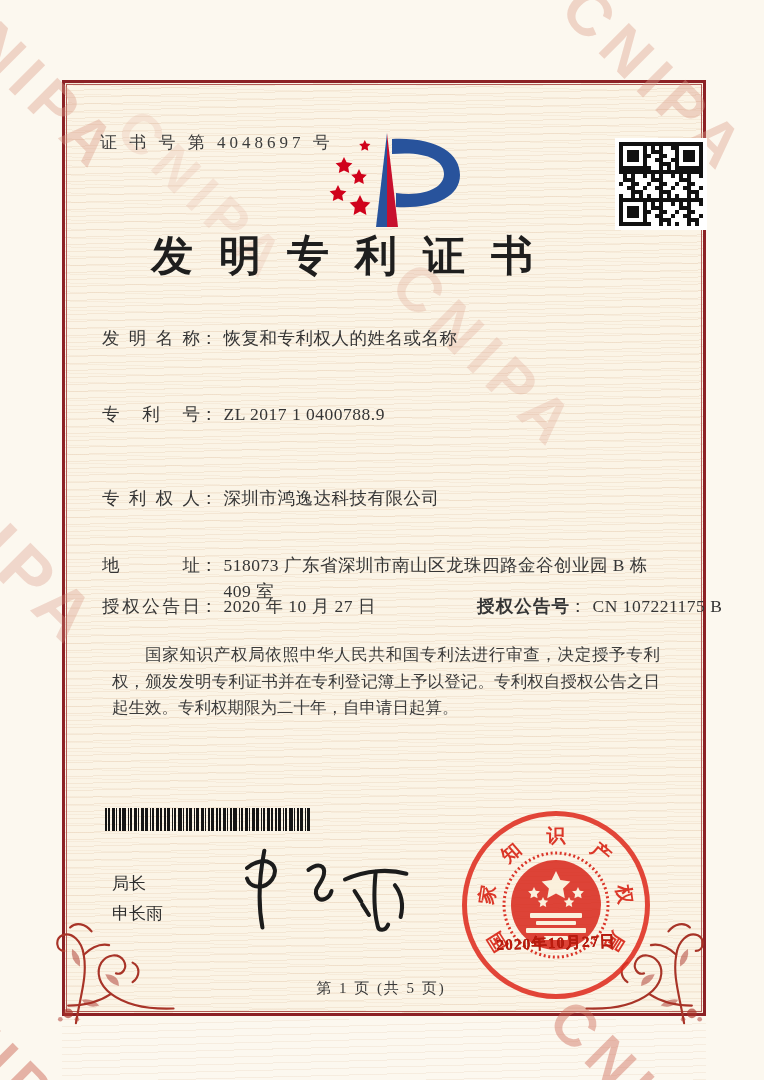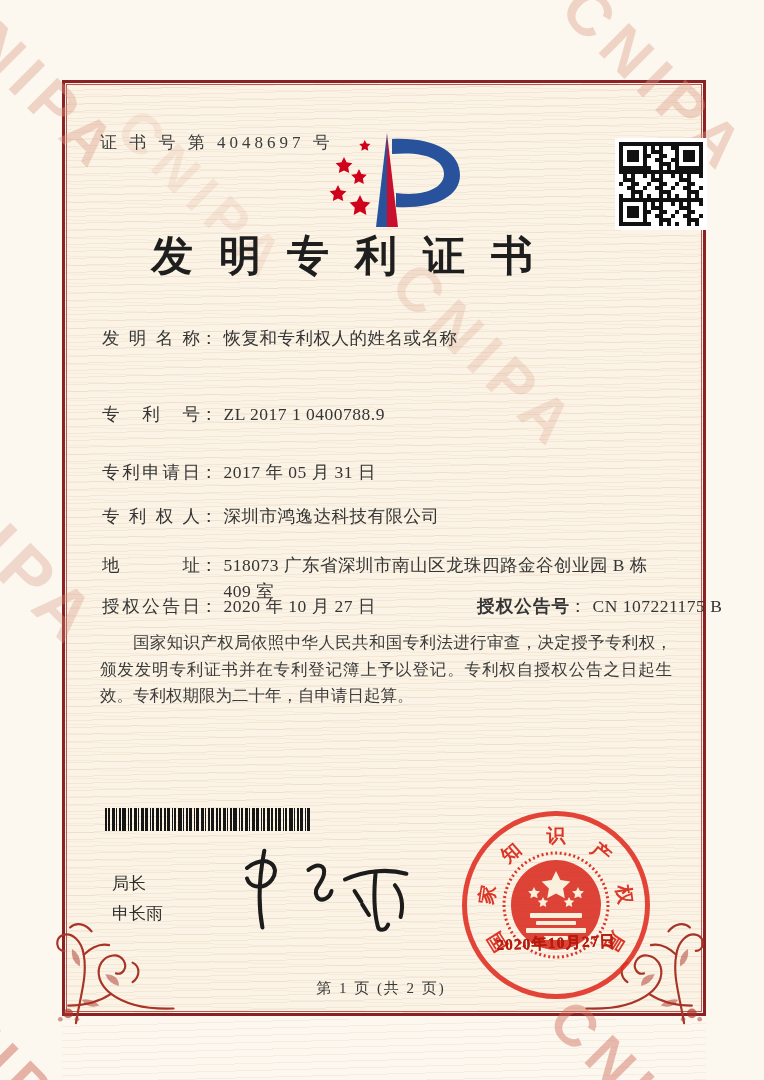--- a/index.html
+++ b/index.html
@@ -41,21 +41,21 @@
   .field-row{position:absolute;left:102px;z-index:2;font-size:17.5px;color:#353535;line-height:26px;}
   .flabel{display:inline-block;width:98px;text-align:justify;text-align-last:justify;vertical-align:top;}
   .colon{vertical-align:top;}
   .fvalue{display:inline-block;vertical-align:top;margin-left:6px;letter-spacing:0.5px;}
   .addr .fvalue{width:452px;}
   .grant-right{position:absolute;left:375px;top:0;white-space:nowrap;}
   .grant-right .flabel{width:92px;font-weight:bold;}
   
   .paras{position:absolute;left:100px;top:630px;width:572px;z-index:2;
     font-size:16.5px;line-height:26.5px;color:#3b3b3b;text-align:justify;}
-  .paras p{margin:0;text-indent:2em;}
+  .paras p{margin:12px;text-indent:2em;}
   
   #barcode{position:absolute;left:105px;top:808px;width:208px;height:23px;z-index:2;}
   #barcode div{position:absolute;top:0;height:100%;background:#151515;}
   
   .signer{position:absolute;left:112px;top:869px;z-index:3;
     font-family:"Liberation Sans","DejaVu Sans",sans-serif;
     font-size:17px;color:#2f2f2f;line-height:30px;}
   .sign-svg{position:absolute;left:222px;top:843px;z-index:3;}
   
   .seal{position:absolute;left:462px;top:811px;width:188px;height:188px;z-index:4;}
@@ -364,24 +364,21 @@
       </svg></div>
 
   <div class="title">发明专利证书</div>
 
   <div class="field-row" style="top:325px">
     <span class="flabel">发明名称</span><span class="colon">：</span><span class="fvalue">恢复和专利权人的姓名或名称</span>
   </div>
   <div class="field-row" style="top:401px">
     <span class="flabel">专利号</span><span class="colon">：</span><span class="fvalue">ZL 2017 1 0400788.9</span>
   </div>
-  <div class="field-row" style="top:459px">
-    <span class="flabel">专利申请日</span><span class="colon">：</span><span class="fvalue">2017 年 05 月 31 日</span>
-  </div>
-  <div class="field-row" style="top:503px">
+  <div class="field-row" style="top:485px">
     <span class="flabel">专利权人</span><span class="colon">：</span><span class="fvalue">深圳市鸿逸达科技有限公司</span>
   </div>
   <div class="field-row addr" style="top:552px">
     <span class="flabel">地址</span><span class="colon">：</span><span class="fvalue">518073 广东省深圳市南山区龙珠四路金谷创业园 B 栋 409 室</span>
   </div>
   <div class="field-row" style="top:593px;width:570px">
     <span>
       <span class="flabel">授权公告日</span><span class="colon">：</span><span class="fvalue">2020 年 10 月 27 日</span>
     </span>
     <span class="grant-right">
@@ -492,21 +489,21 @@
         <path d="M13 -8 l1.6 3.2 3.6 .5 -2.6 2.6 .6 3.6 -3.2 -1.7 -3.2 1.7 .6 -3.6 -2.6 -2.6 3.6 -.5z"></path>
         <rect x="-26" y="8" width="52" height="5" rx="1"></rect>
         <rect x="-20" y="16" width="40" height="4" rx="1"></rect>
         <rect x="-30" y="23" width="60" height="5" rx="1"></rect>
         <rect x="-12" y="31" width="24" height="4" rx="1"></rect>
       </g>
     </svg>
     <div class="seal-date">2020年10月27日</div>
   </div>
 
-  <div class="page-info">第 1 页 (共 2 页)</div>
+  <div class="page-info">第 1 页 (共 5 页)</div>
 
   <svg class="orn orn-br" width="128" height="122" viewBox="0 0 130 125" fill="none" stroke="#A83428" stroke-width="2.2" stroke-linecap="round">
     <path d="M4 103 C30 104 52 100 68 88 C80 79 84 66 78 56 C72 47 60 46 55 54 C51 61 56 69 63 67"></path>
     <path d="M68 88 C80 96 96 100 112 100"></path>
     <path d="M104 118 C100 92 92 70 96 48 C98 34 108 24 118 28 C126 32 124 44 116 44"></path>
     <path d="M96 48 C88 40 80 36 70 38"></path>
     <path d="M46 76 C38 70 38 60 46 56"></path>
     <path d="M88 24 C94 16 104 14 110 20"></path>
     <g fill="rgba(170,50,40,0.5)" stroke="none">
       <path d="M60 80 q10 -2 14 -12 q-14 0 -14 12"></path>

